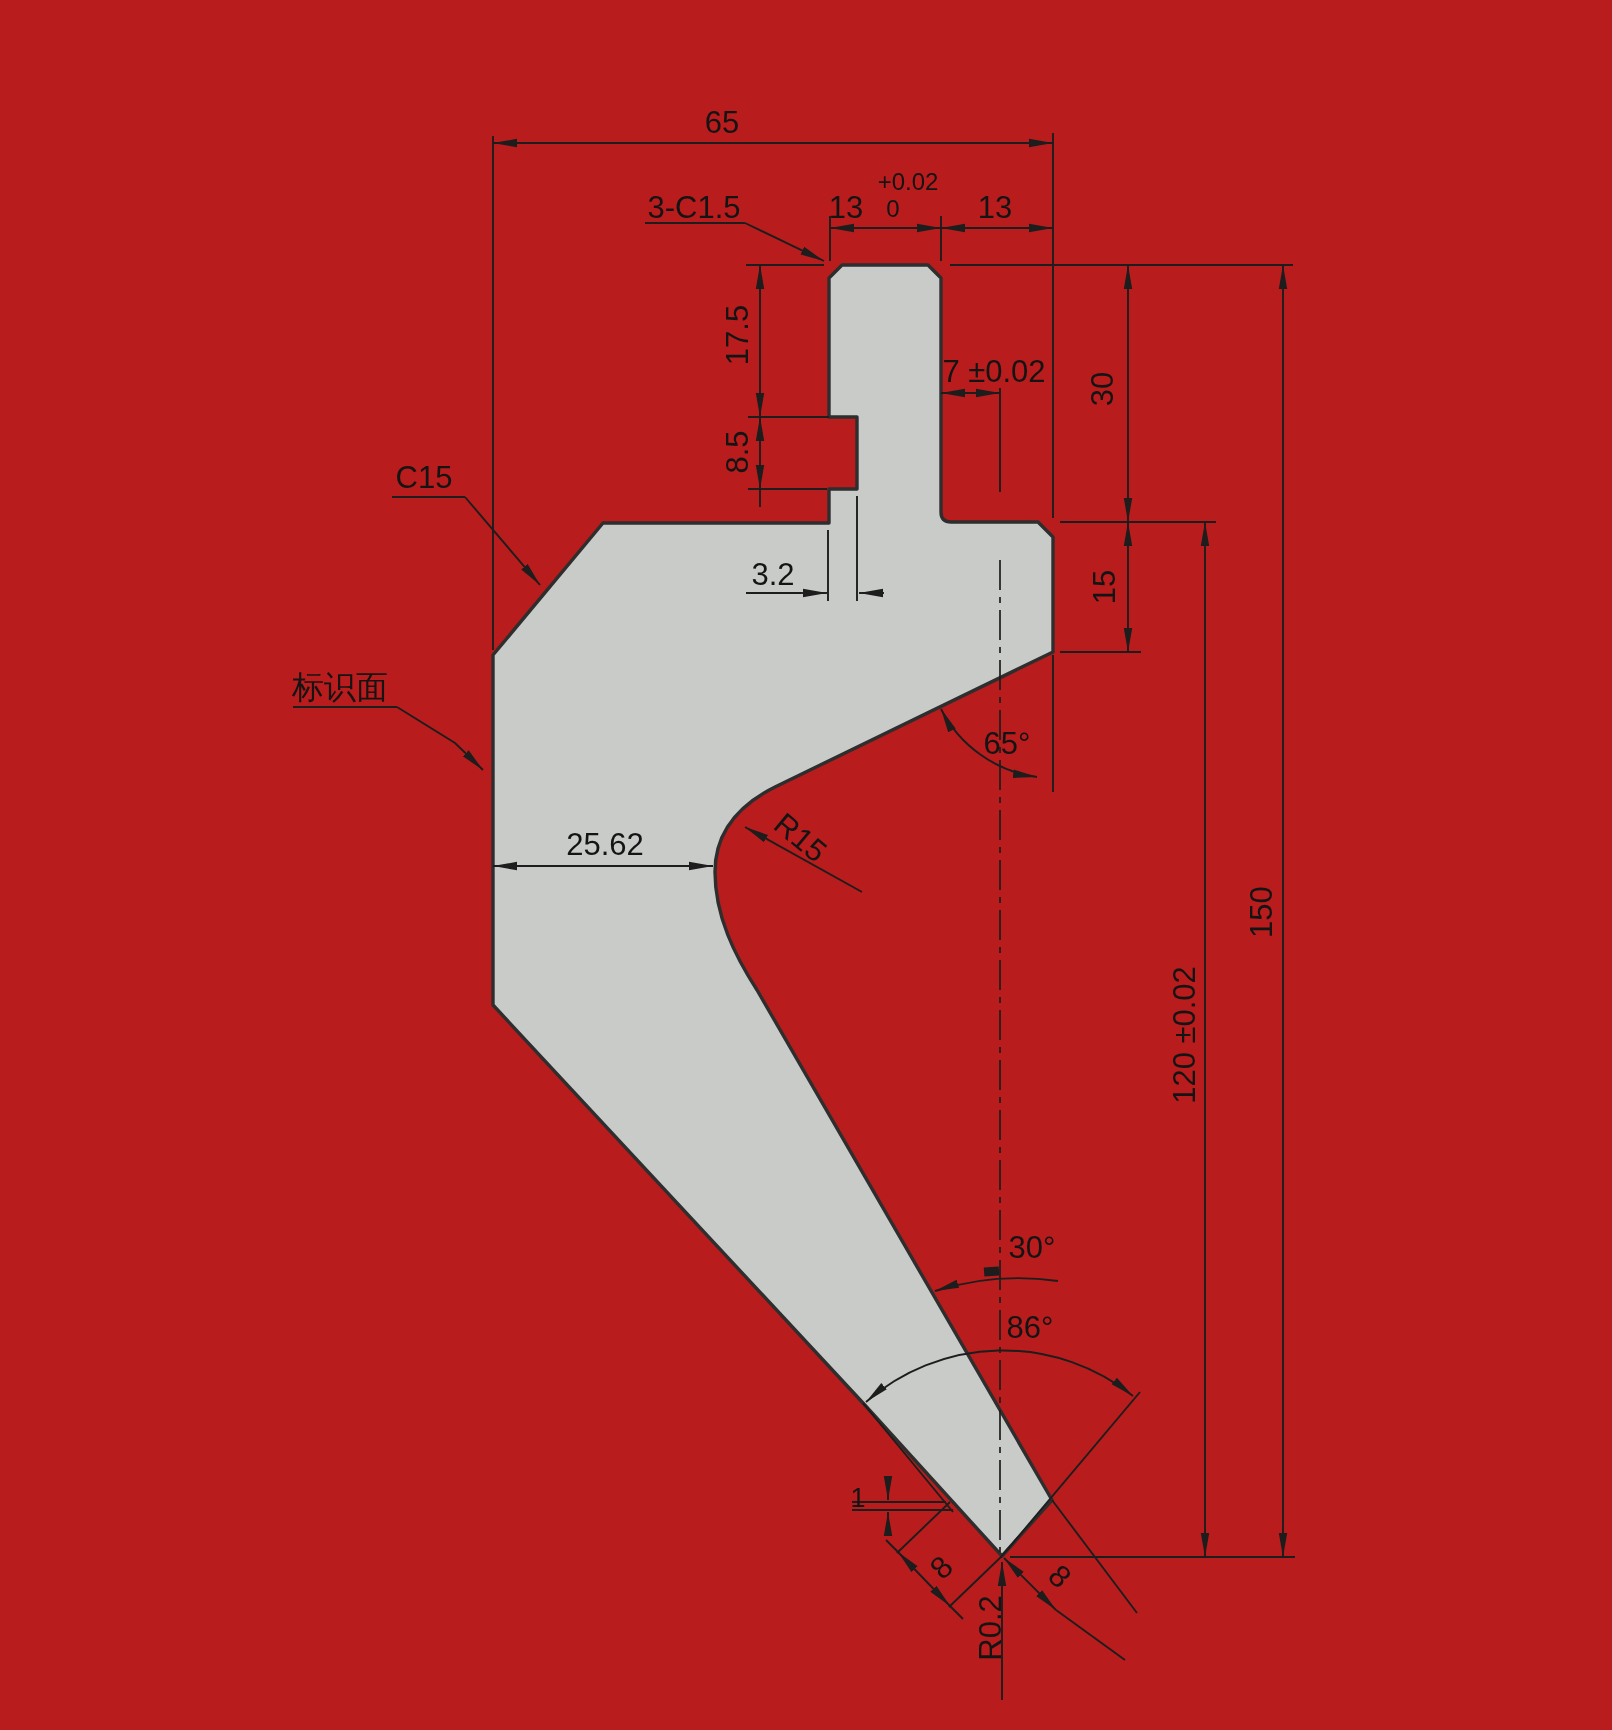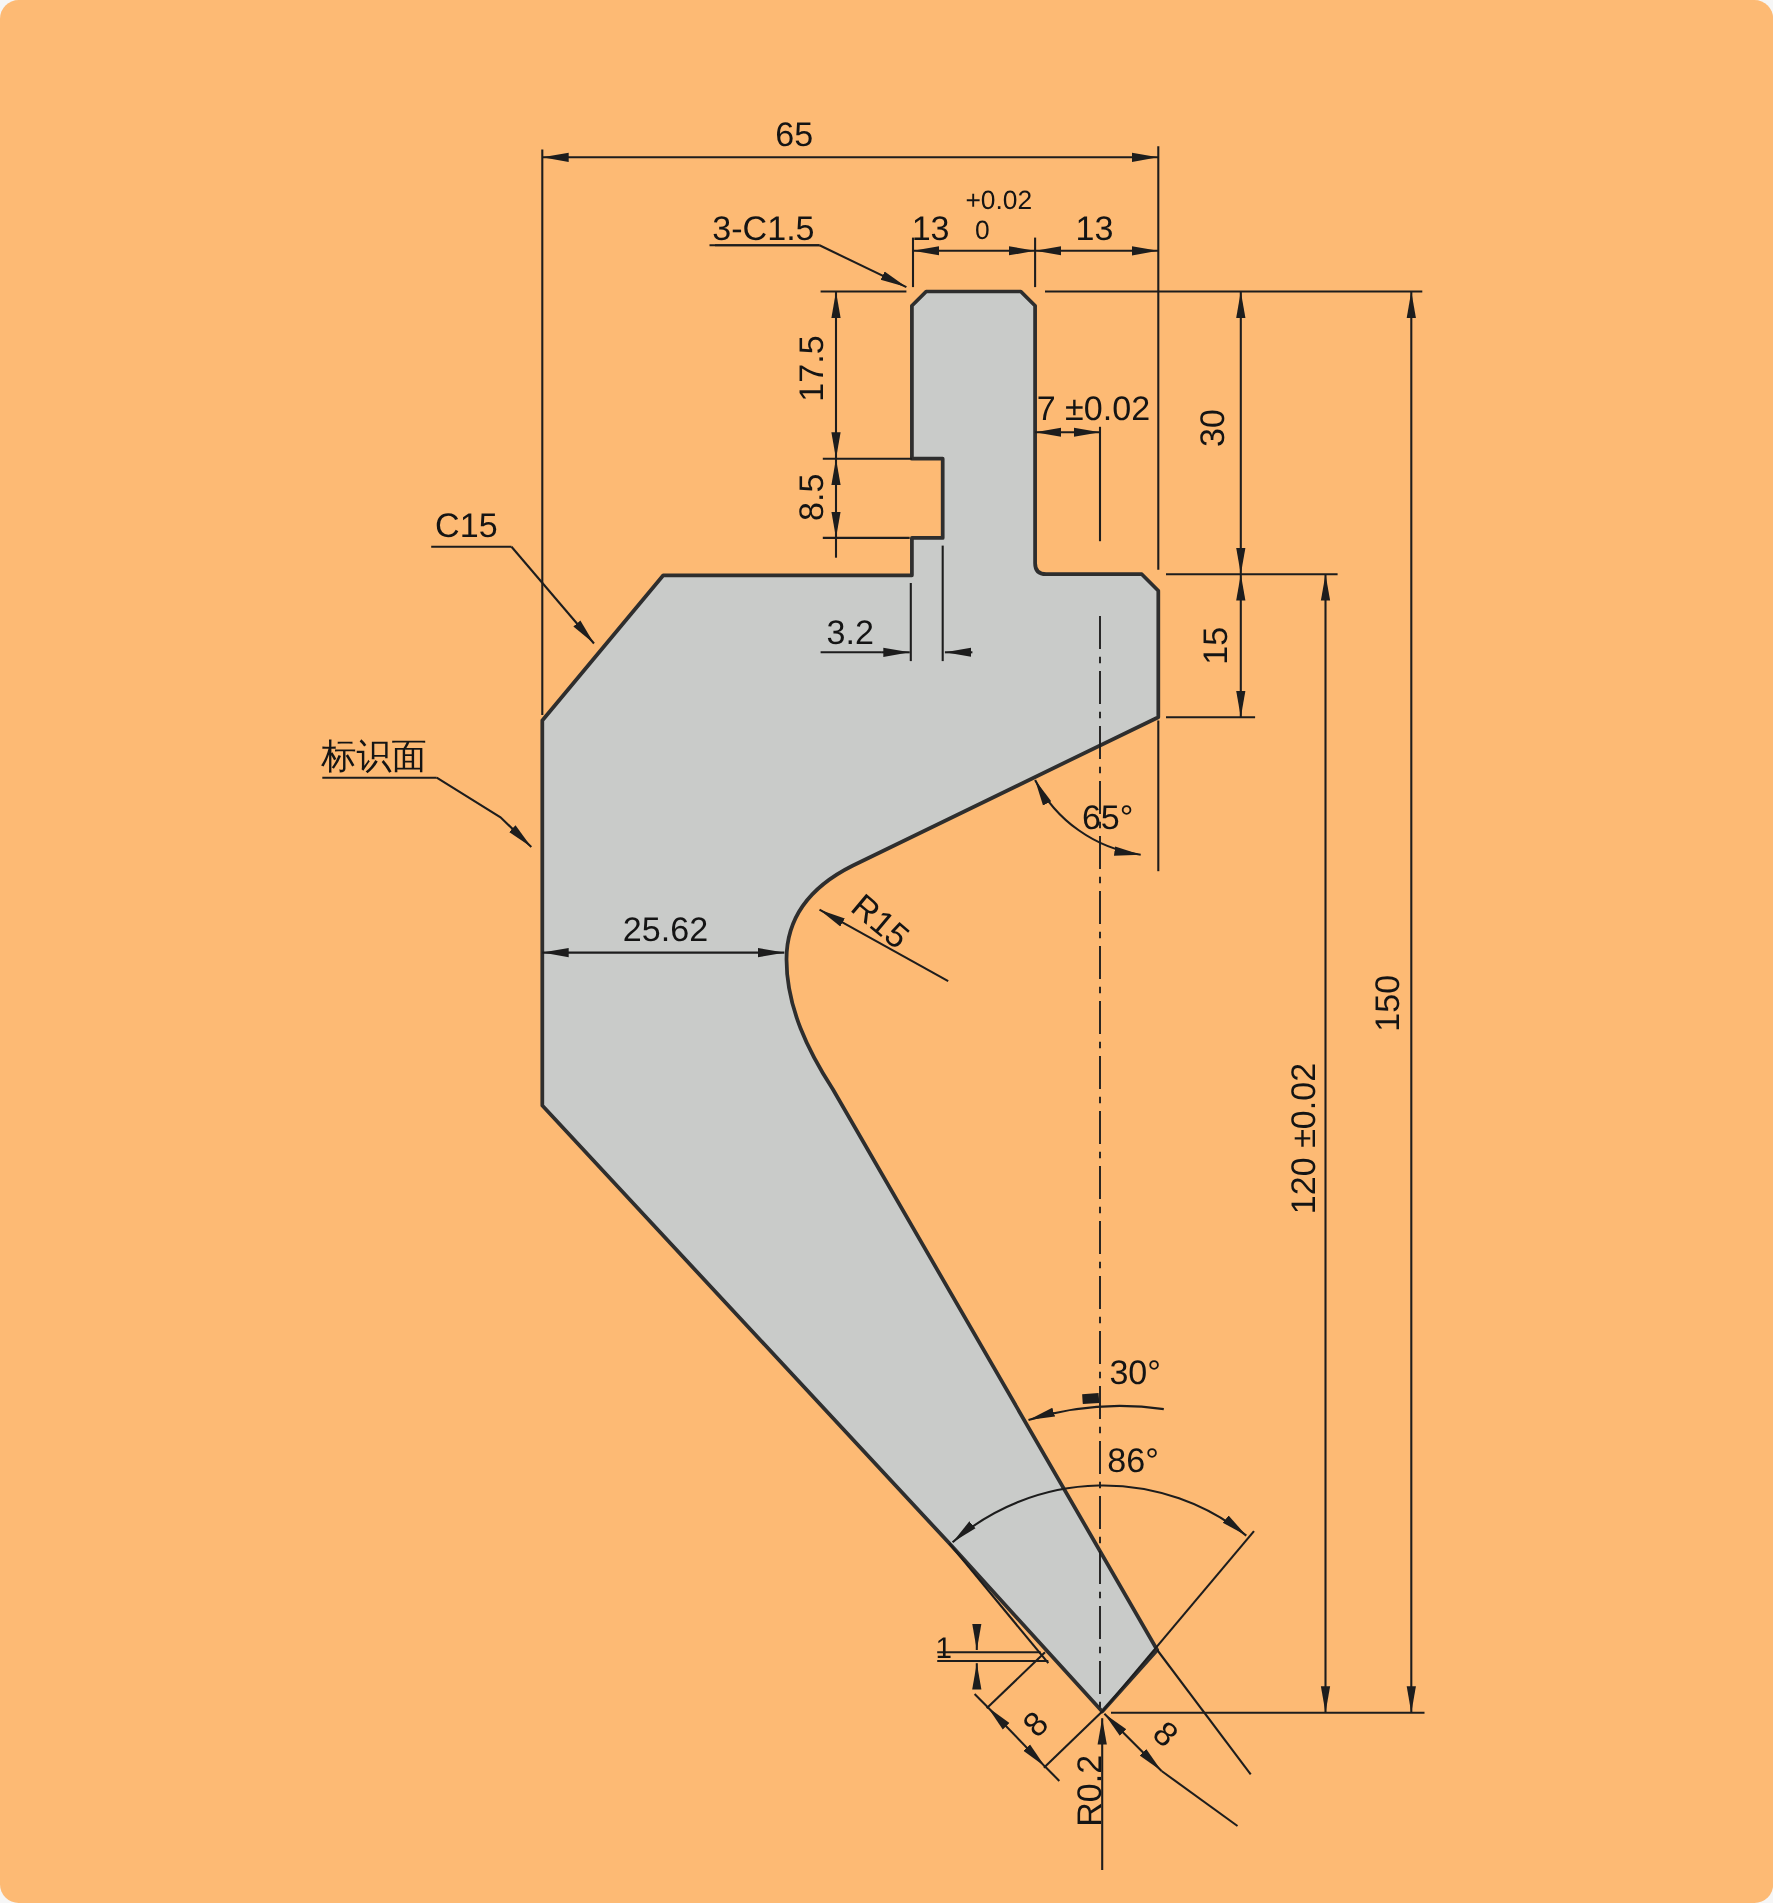--- a/index.html
+++ b/index.html
@@ -1,17 +1,17 @@
 <!DOCTYPE html>
 <html><head>
 <meta charset="utf-8">
 <style>
   html,body{margin:0;padding:0;background:#f6f6f6;}
-  #stage{position:relative;width:1612px;height:1730px;background:#fdba74;overflow:hidden;
-         font-family:"Liberation Sans", sans-serif;border-radius:17px;}
+  #stage{position:relative;width:1612px;height:1730px;background:#b91c1c;overflow:hidden;
+         font-family:"Liberation Sans", sans-serif;}
   svg{position:absolute;left:0;top:0;}
   .outline{stroke:#2e2e2e;stroke-width:3.4;stroke-linejoin:round;}
   .thin{stroke:#1d1d1d;stroke-width:1.9;fill:none;}
   .dim{stroke:#1d1d1d;stroke-width:1.9;fill:none;}
   .cl{stroke:#1d1d1d;stroke-width:1.7;fill:none;stroke-dasharray:30 7 6 7;}
   text{fill:#141414;font-family:"Liberation Sans", sans-serif;font-size:31px;}
   text.small{font-size:24px;}
   text.mid{font-size:27px;}
   text.cjk{font-size:32px;}
   .mono-center{text-anchor:middle;}

